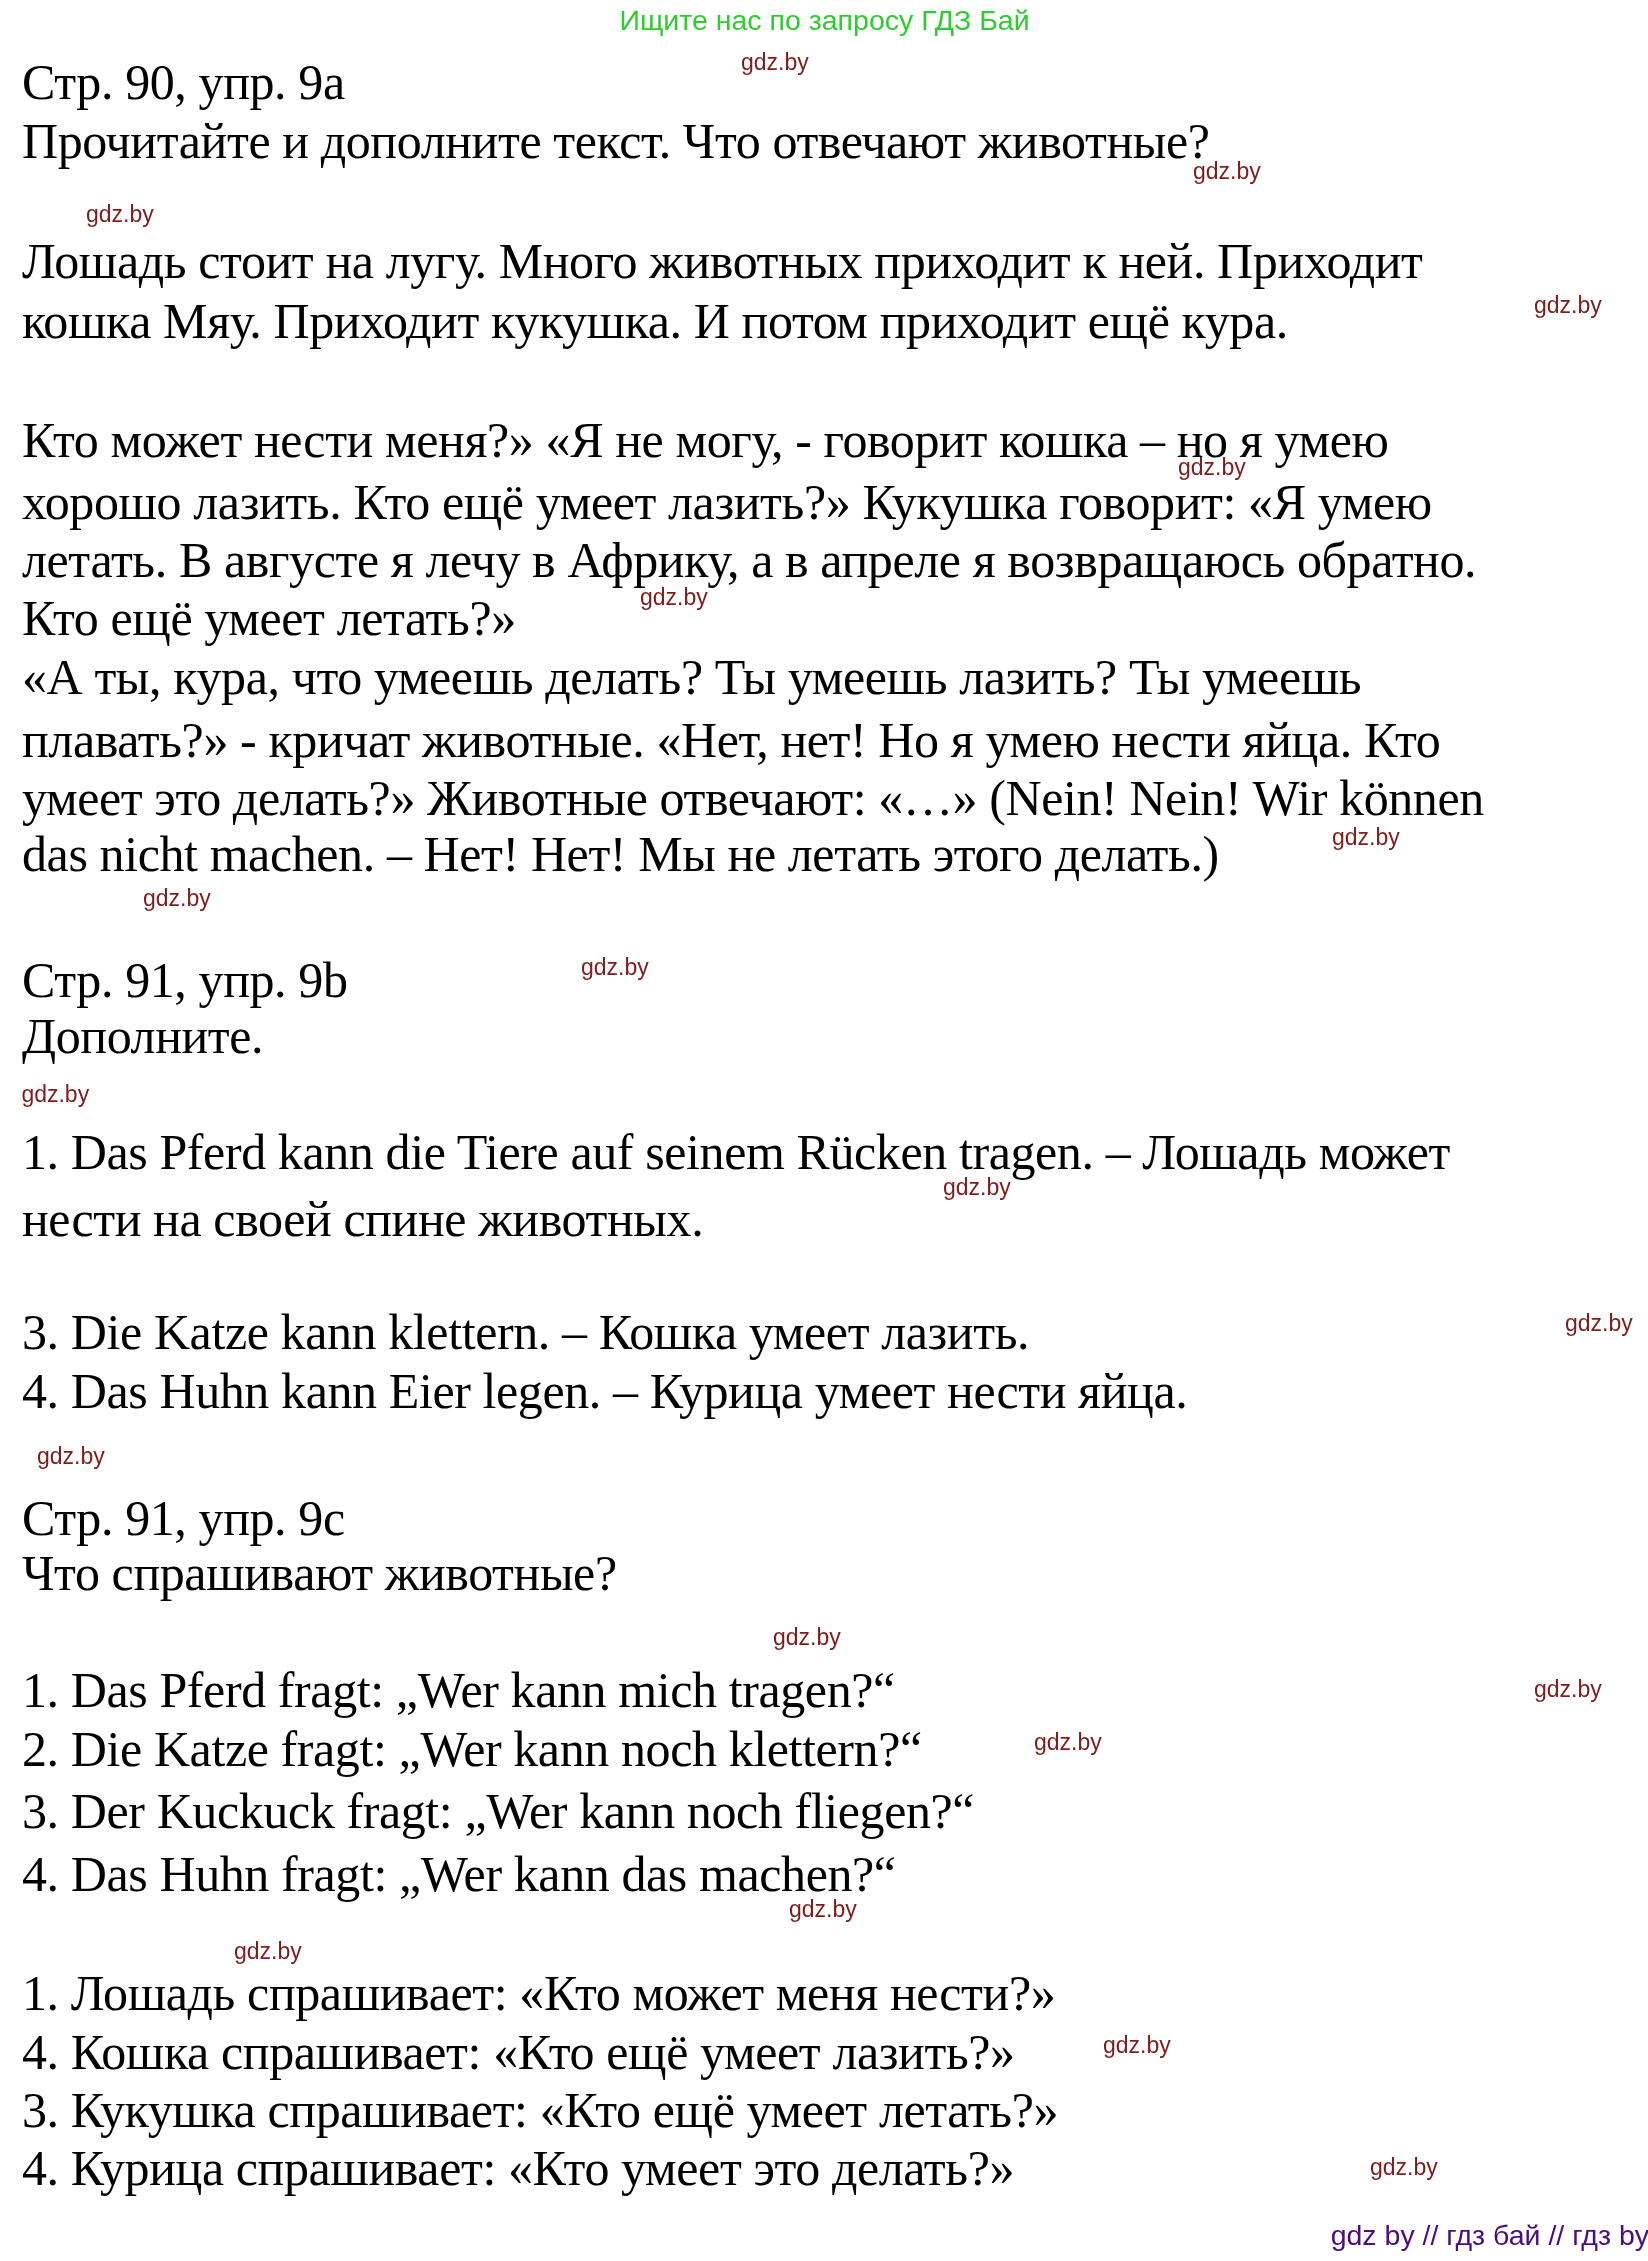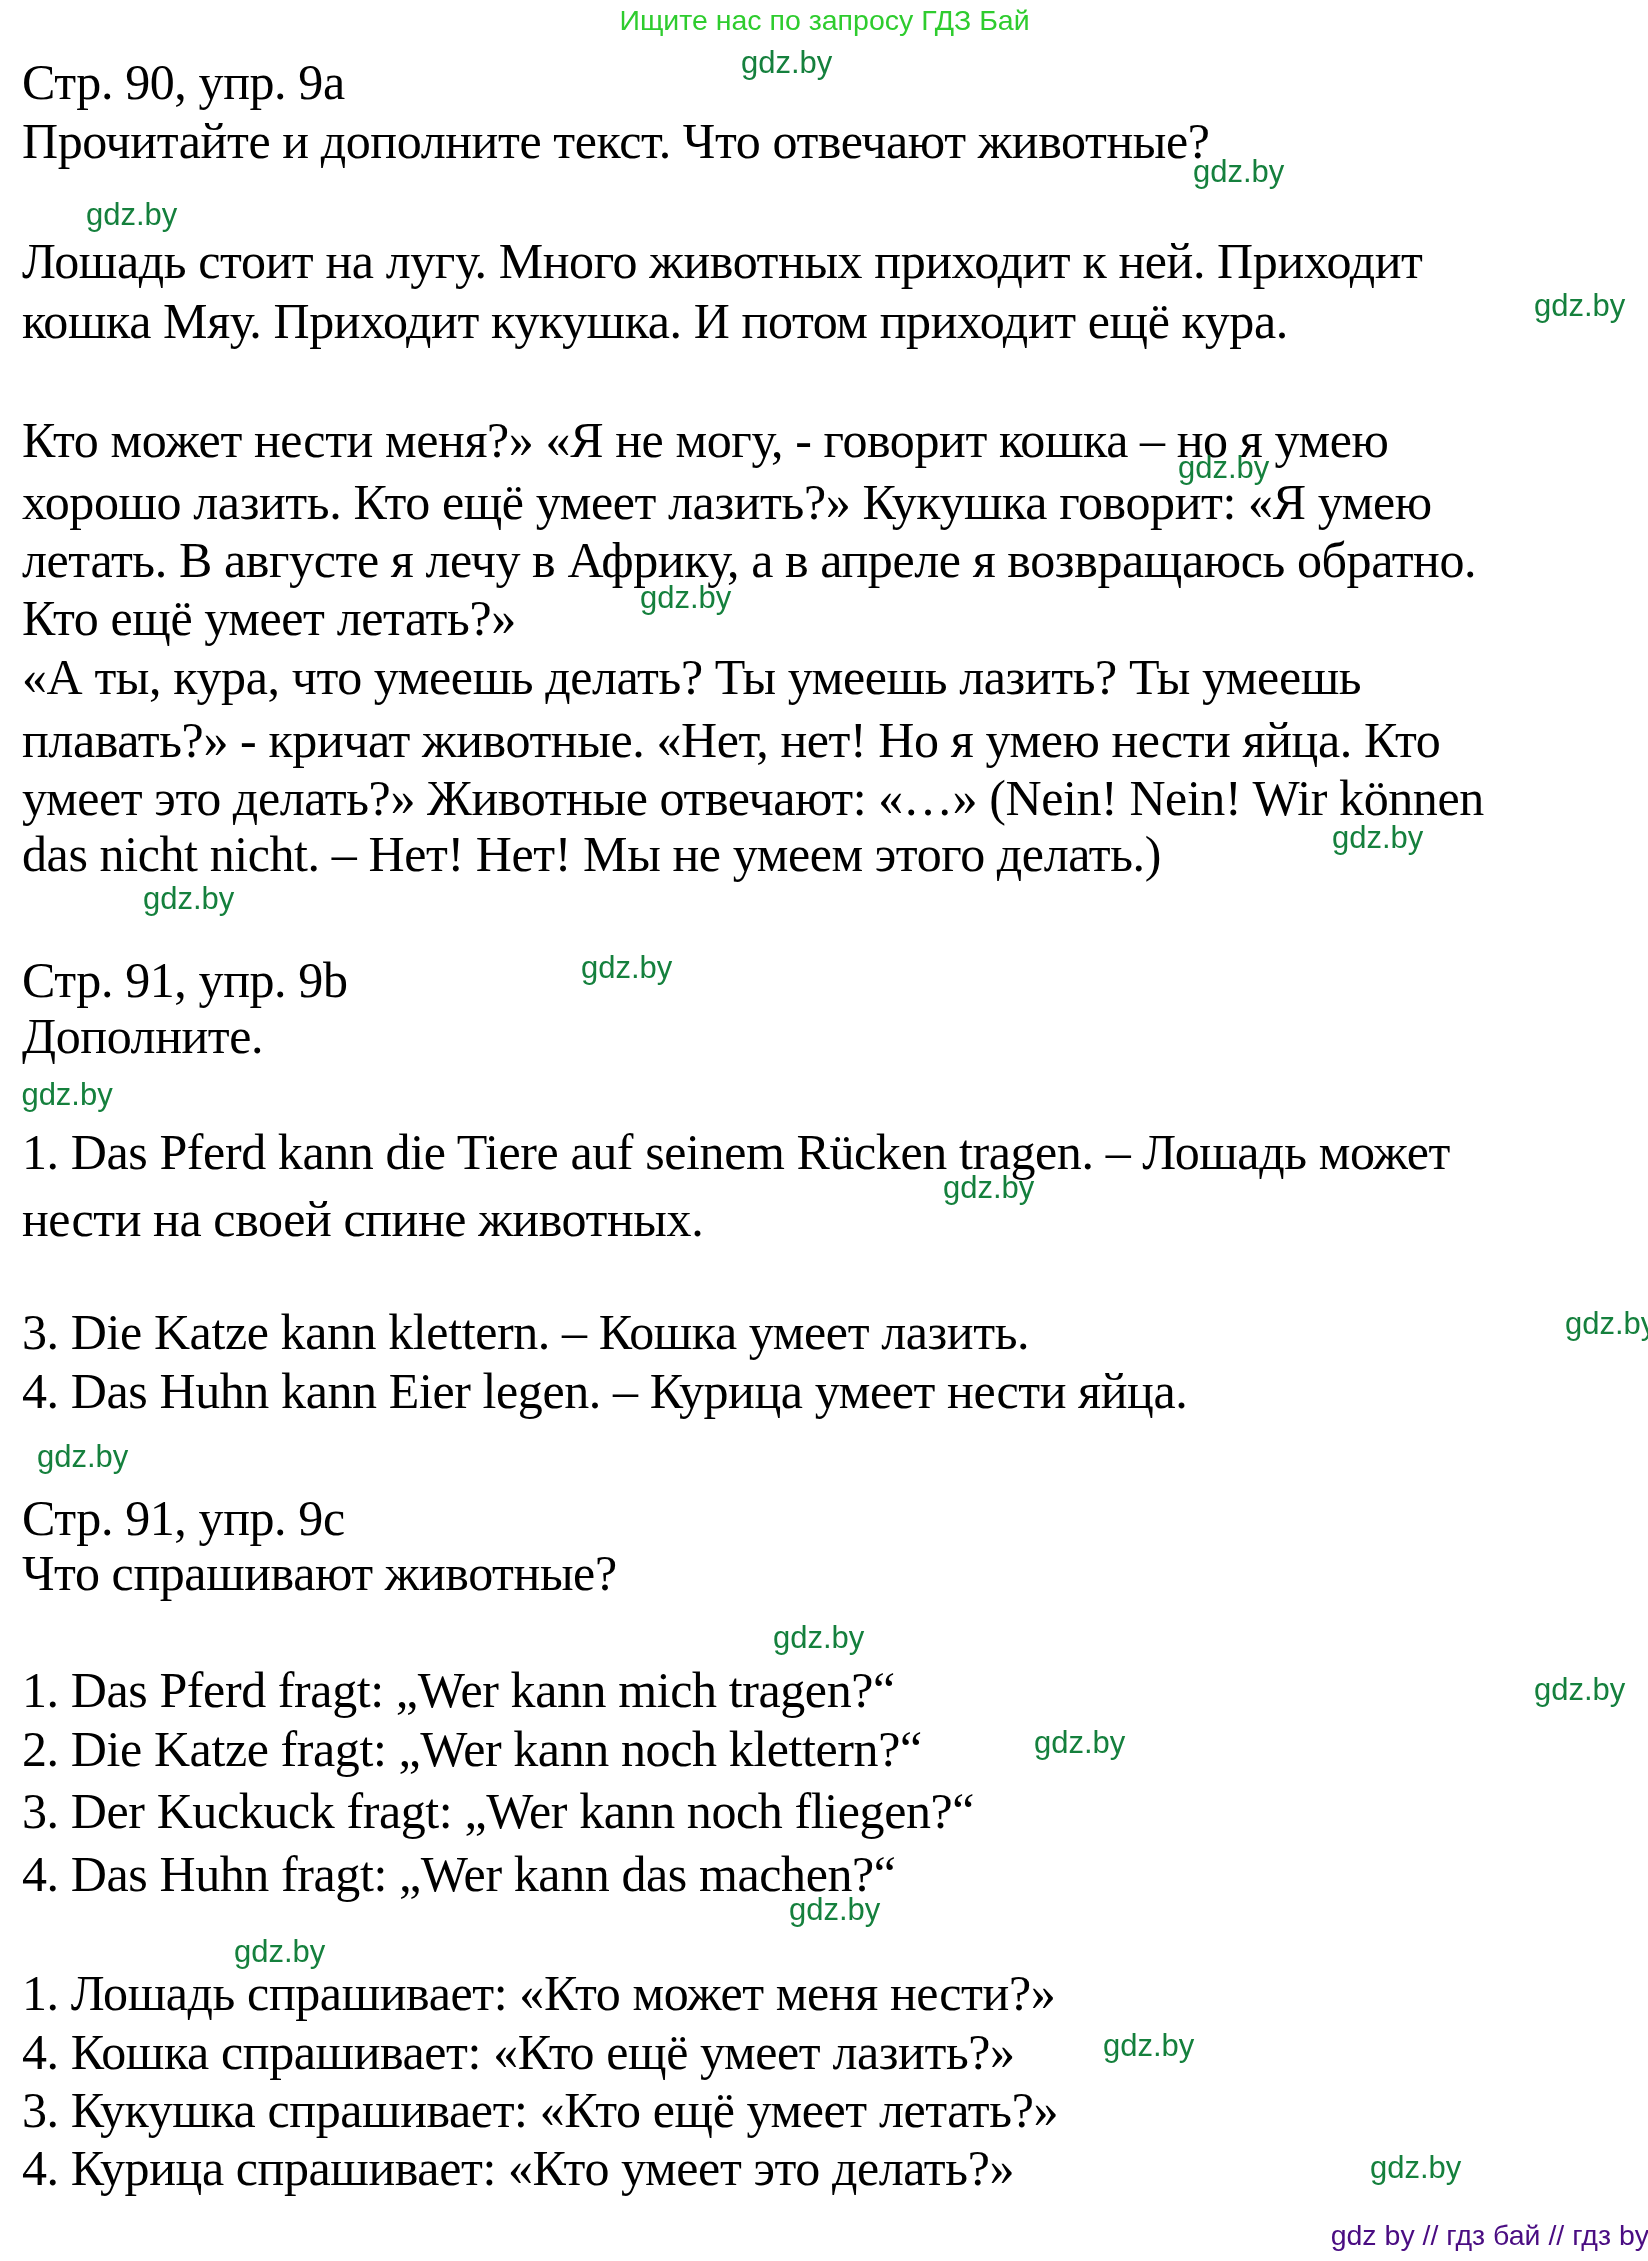--- a/index.html
+++ b/index.html
@@ -27,23 +27,23 @@
     position: absolute;
     left: 22px;
     font-size: 50px;
     line-height: 50px;
     letter-spacing: -0.4px;
     white-space: nowrap;
   }
   .wm {
     position: absolute;
     font-family: "Liberation Sans", sans-serif;
-    font-size: 31px;
+    font-size: 23px;
     line-height: 23px;
-    color: #15803d;
+    color: #7f1d1d;
     white-space: nowrap;
   }
   .footer {
     position: absolute;
     top: 2219px;
     left: 0;
     width: 100%;
     text-align: right;
     font-family: "Liberation Sans", sans-serif;
     font-size: 28.5px;
@@ -63,21 +63,21 @@
 
   <div class="line" style="top:236px">Лошадь стоит на лугу. Много животных приходит к ней. Приходит</div>
   <div class="line" style="top:296px">кошка Мяу. Приходит кукушка. И потом приходит ещё кура.</div>
   <div class="line" style="top:415px">Кто может нести меня?» «Я не могу, - говорит кошка – но я умею</div>
   <div class="line" style="top:477px">хорошо лазить. Кто ещё умеет лазить?» Кукушка говорит: «Я умею</div>
   <div class="line" style="top:535px">летать. В августе я лечу в Африку, а в апреле я возвращаюсь обратно.</div>
   <div class="line" style="top:593px">Кто ещё умеет летать?»</div>
   <div class="line" style="top:652px">«А ты, кура, что умеешь делать? Ты умеешь лазить? Ты умеешь</div>
   <div class="line" style="top:715px">плавать?» - кричат животные. «Нет, нет! Но я умею нести яйца. Кто</div>
   <div class="line" style="top:773px">умеет это делать?» Животные отвечают: «…» (Nein! Nein! Wir können</div>
-  <div class="line" style="top:829px">das nicht nicht. – Нет! Нет! Мы не умеем этого делать.)</div>
+  <div class="line" style="top:829px">das nicht machen. – Нет! Нет! Мы не летать этого делать.)</div>
 
   <div class="line" style="top:955px">Стр. 91, упр. 9b</div>
   <div class="line" style="top:1011px">Дополните.</div>
 
   <div class="line" style="top:1127px">1. Das Pferd kann die Tiere auf seinem Rücken tragen. – Лошадь может</div>
   <div class="line" style="top:1194px">нести на своей спине животных.</div>
   <div class="line" style="top:1307px">3. Die Katze kann klettern. – Кошка умеет лазить.</div>
   <div class="line" style="top:1366px">4. Das Huhn kann Eier legen. – Курица умеет нести яйца.</div>
 
   <div class="line" style="top:1493px">Стр. 91, упр. 9c</div>

